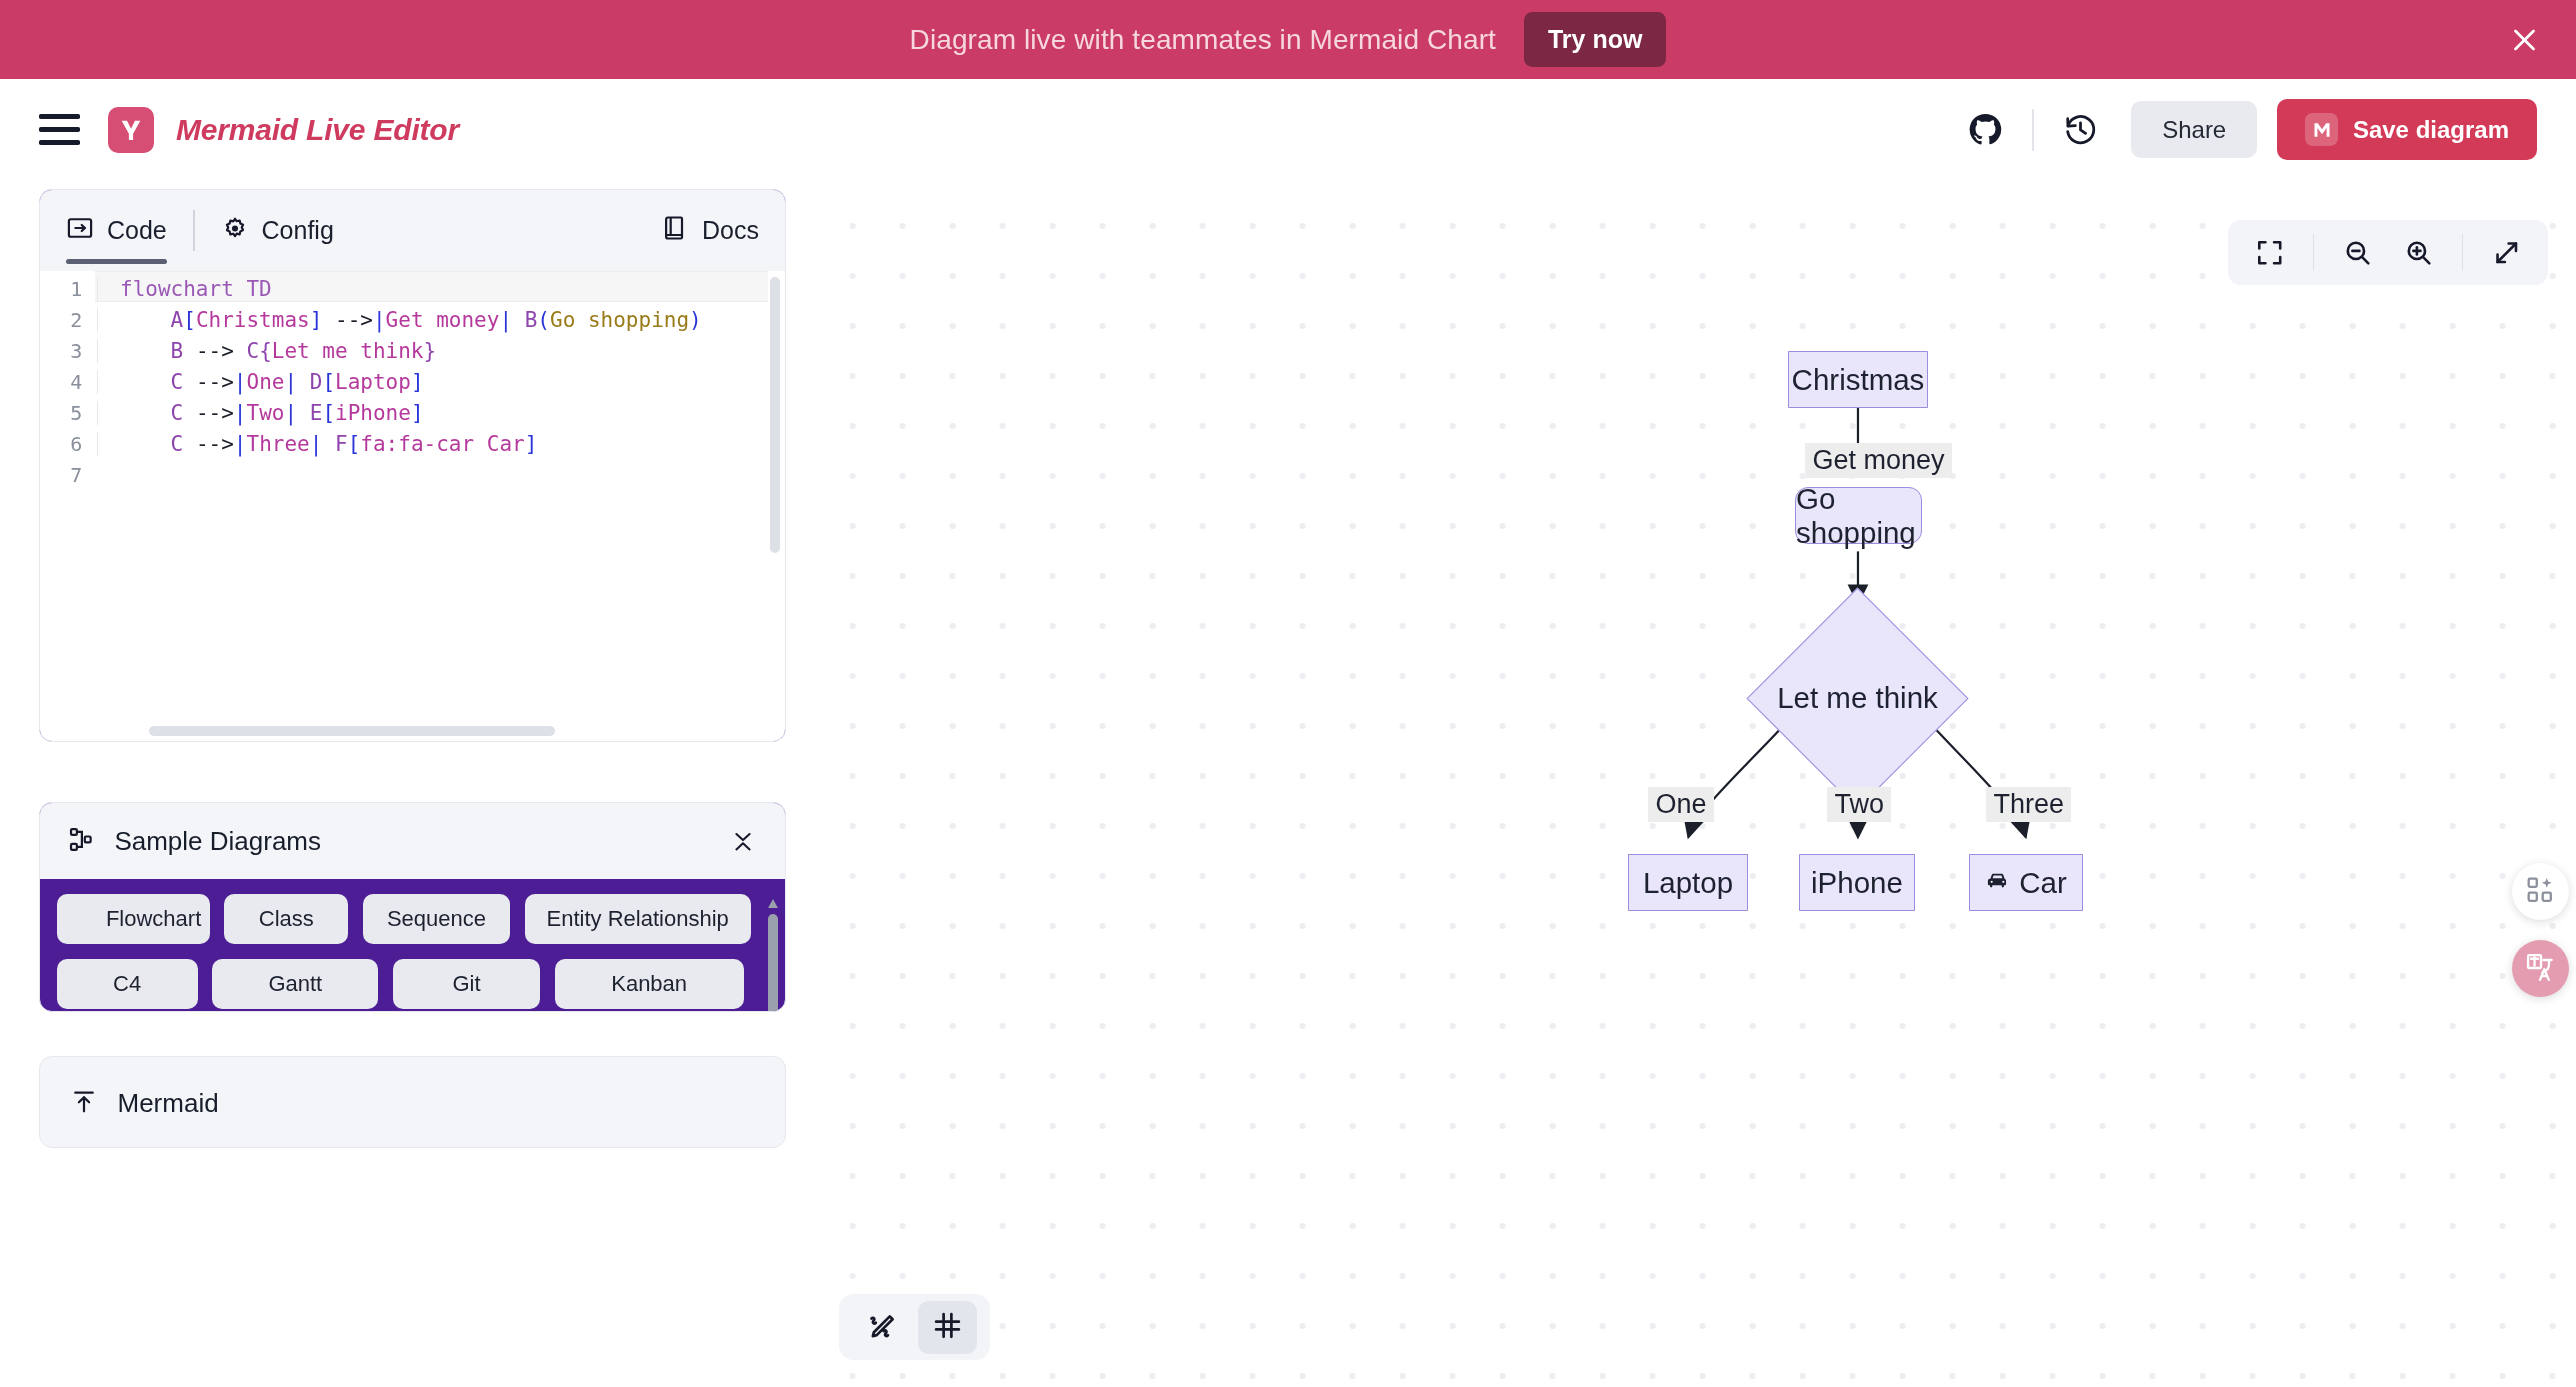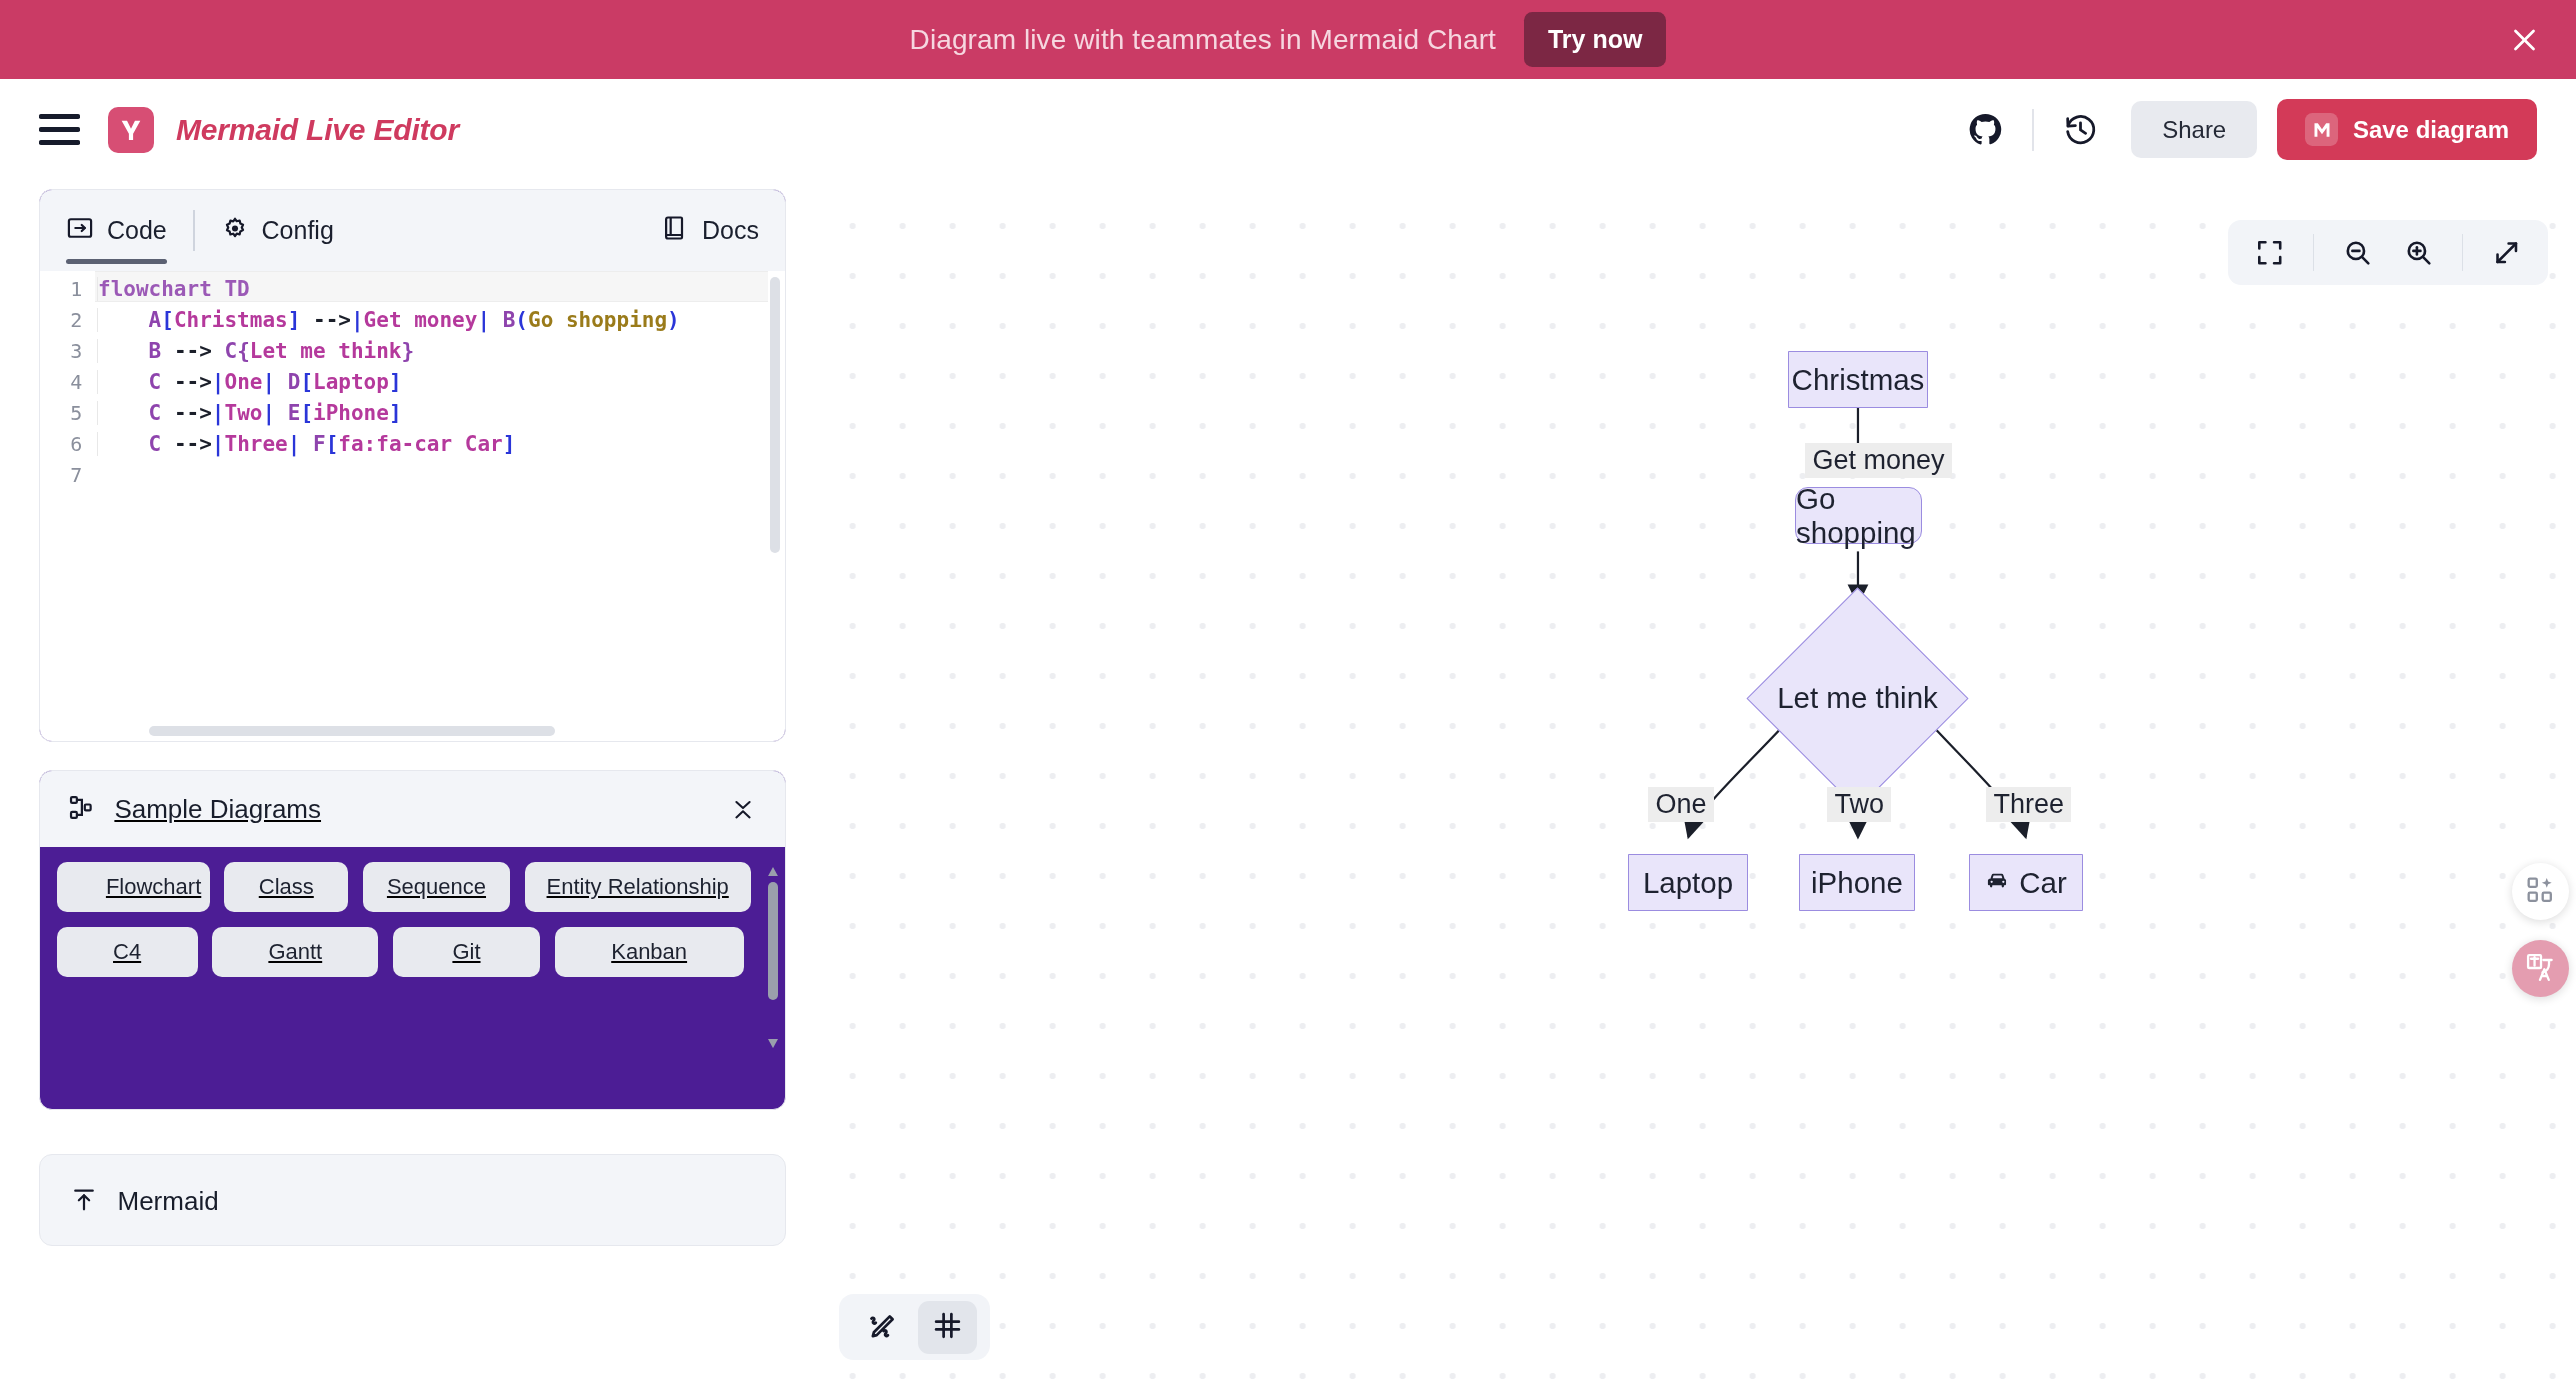--- a/index.html
+++ b/index.html
@@ -133,21 +133,21 @@
   .code-rows { position: relative; padding-top: 2.8px; }
   .code-row {
     display: flex; height: 31px; align-items: center;
     font-family: "DejaVu Sans Mono", monospace; font-size: 21px;
   }
   .gutter {
     width: 57px; text-align: right; padding-right: 14.7px;
     color: #8A8F9C; font-size: 20px; flex: none;
     font-family: "DejaVu Sans Mono", monospace;
   }
-  .code-text { white-space: pre; border-left: 0.9px solid #E8E8E8; font-weight: bold; }
+  .code-text { padding-left: 22px; white-space: pre; border-left: 0.9px solid #E8E8E8; }
   .t-kw   { color: #9B59B6; }
   .t-id   { color: #8E44AD; }
   .t-brk  { color: #2A35D8; }
   .t-str  { color: #B5399C; }
   .t-arr  { color: #1B1F2A; }
   .t-pipe { color: #2A35D8; }
   .t-par  { color: #2A35D8; }
   .t-rnd  { color: #9A7B1A; }
   .t-crl  { color: #8E44AD; }
   .t-lbl  { color: #B5399C; }
@@ -156,21 +156,21 @@
   .scroll-v {
     position: absolute; right: 5.5px; top: 5.5px;
     width: 9.2px; height: 276px; background: #DDE0E6; border-radius: 5.5px;
   }
   .scroll-h {
     position: absolute; left: 109px; bottom: 5.5px;
     width: 406px; height: 9.2px; background: #DDE0E6; border-radius: 5.5px;
   }
 
   
-  .samples-card { margin-top: 28px; height: 340px; position: relative; text-decoration: underline; }
+  .samples-card { margin-top: 60px; height: 210px; position: relative; }
   .samples-head {
     height: 76px; background: #F3F5F9;
     display: flex; align-items: center; padding: 0 28px;
     cursor: pointer;
   }
   .samples-title { font-size: 26px; color: #181D2B; margin-left: 18.4px; }
   .chev { margin-left: auto; }
   .samples-body {
     position: relative; padding: 14.7px 20px 9.2px 16.6px;
     height: 210px; overflow: hidden;

